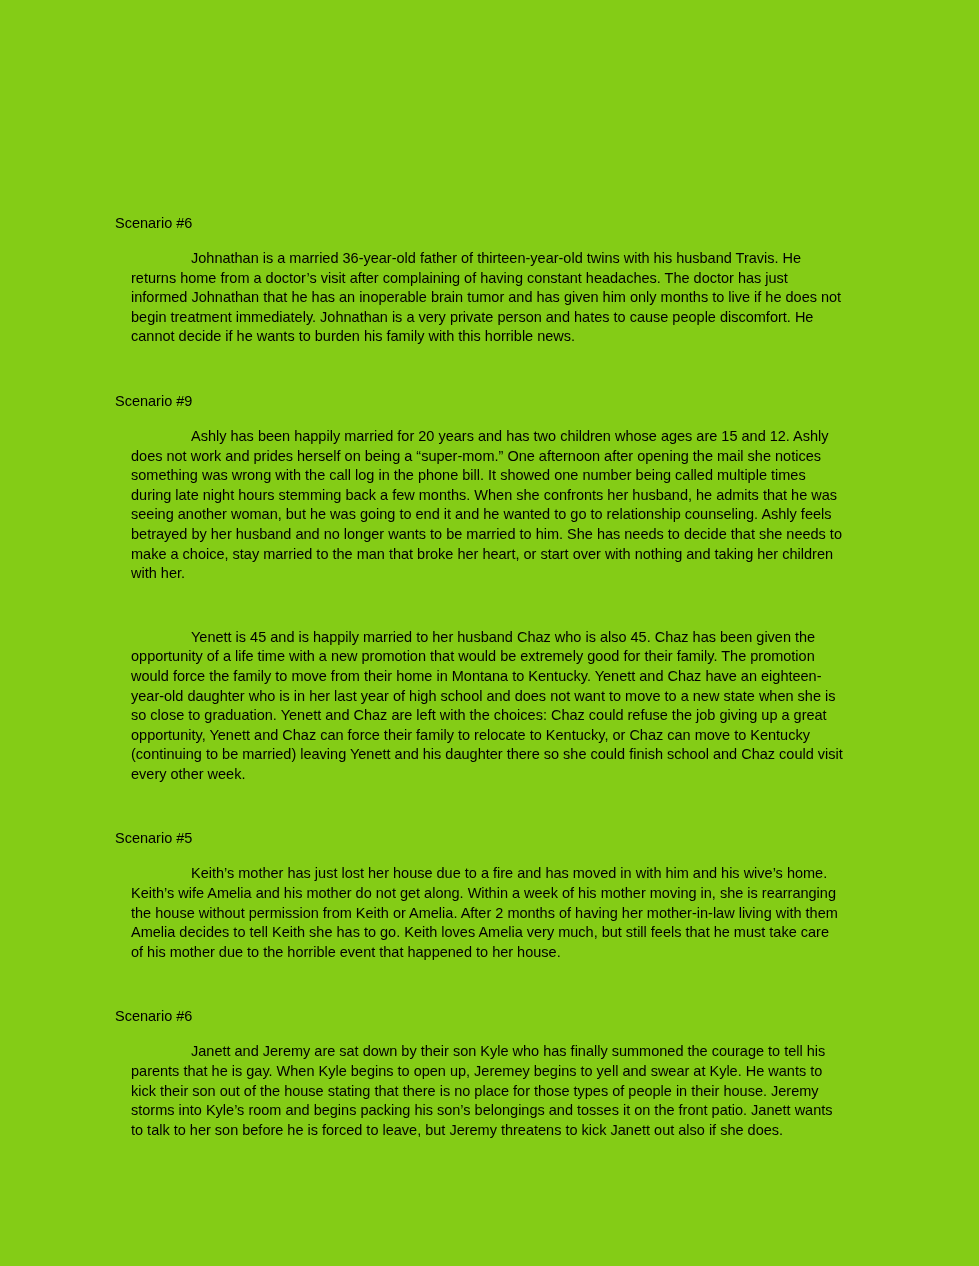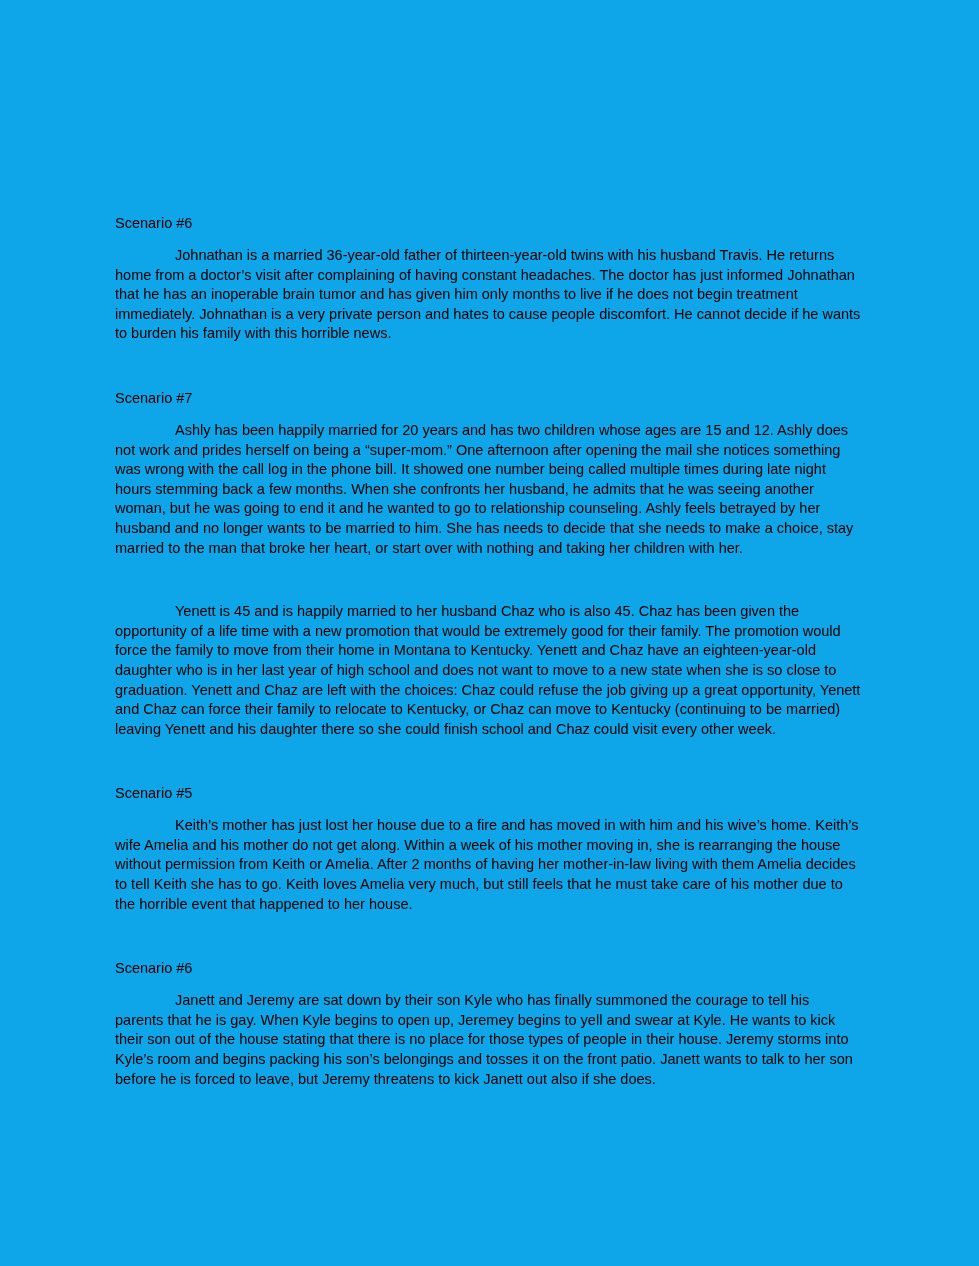--- a/index.html
+++ b/index.html
@@ -12,52 +12,52 @@
     background: #ffffff;
     color: #000000;
     font-family: "Liberation Sans", sans-serif;
     overflow: hidden;
   }
   .page {
     box-sizing: border-box;
     width: 979px;
     height: 1266px;
     padding: 213px 118px 0 115px;
-    background: #0ea5e9;
+    background: #84cc16;
   }
   .scenario {
     margin: 0 0 44px 0;
   }
   .scenario-heading {
     font-size: 14.5px;
     font-weight: 400;
     line-height: 20px;
     margin: 0 0 13px 0;
   }
   .scenario-body {
     font-size: 14.5px;
     font-weight: 400;
     line-height: 19.6px;
-    margin: 0;
+    margin: 16px;
     text-indent: 60px;
     text-align: left;
   }
 </style>
 </head>
 <body>
 
 <div class="page">
 
   <section class="scenario">
     <h2 class="scenario-heading">Scenario #6</h2>
     <p class="scenario-body">Johnathan is a married 36-year-old father of thirteen-year-old twins with his husband Travis. He returns home from a doctor’s visit after complaining of having constant headaches. The doctor has just informed Johnathan that he has an inoperable brain tumor and has given him only months to live if he does not begin treatment immediately. Johnathan is a very private person and hates to cause people discomfort. He cannot decide if he wants to burden his family with this horrible news.</p>
   </section>
 
   <section class="scenario">
-    <h2 class="scenario-heading">Scenario #7</h2>
+    <h2 class="scenario-heading">Scenario #9</h2>
     <p class="scenario-body">Ashly has been happily married for 20 years and has two children whose ages are 15 and 12. Ashly does not work and prides herself on being a “super-mom.” One afternoon after opening the mail she notices something was wrong with the call log in the phone bill. It showed one number being called multiple times during late night hours stemming back a few months. When she confronts her husband, he admits that he was seeing another woman, but he was going to end it and he wanted to go to relationship counseling. Ashly feels betrayed by her husband and no longer wants to be married to him. She has needs to decide that she needs to make a choice, stay married to the man that broke her heart, or start over with nothing and taking her children with her.</p>
   </section>
 
   <section class="scenario">
     <p class="scenario-body">Yenett is 45 and is happily married to her husband Chaz who is also 45. Chaz has been given the opportunity of a life time with a new promotion that would be extremely good for their family. The promotion would force the family to move from their home in Montana to Kentucky. Yenett and Chaz have an eighteen-year-old daughter who is in her last year of high school and does not want to move to a new state when she is so close to graduation. Yenett and Chaz are left with the choices: Chaz could refuse the job giving up a great opportunity, Yenett and Chaz can force their family to relocate to Kentucky, or Chaz can move to Kentucky (continuing to be married) leaving Yenett and his daughter there so she could finish school and Chaz could visit every other week.</p>
   </section>
 
   <section class="scenario">
     <h2 class="scenario-heading">Scenario #5</h2>
     <p class="scenario-body">Keith’s mother has just lost her house due to a fire and has moved in with him and his wive’s home. Keith’s wife Amelia and his mother do not get along. Within a week of his mother moving in, she is rearranging the house without permission from Keith or Amelia. After 2 months of having her mother-in-law living with them Amelia decides to tell Keith she has to go. Keith loves Amelia very much, but still feels that he must take care of his mother due to the horrible event that happened to her house.</p>

